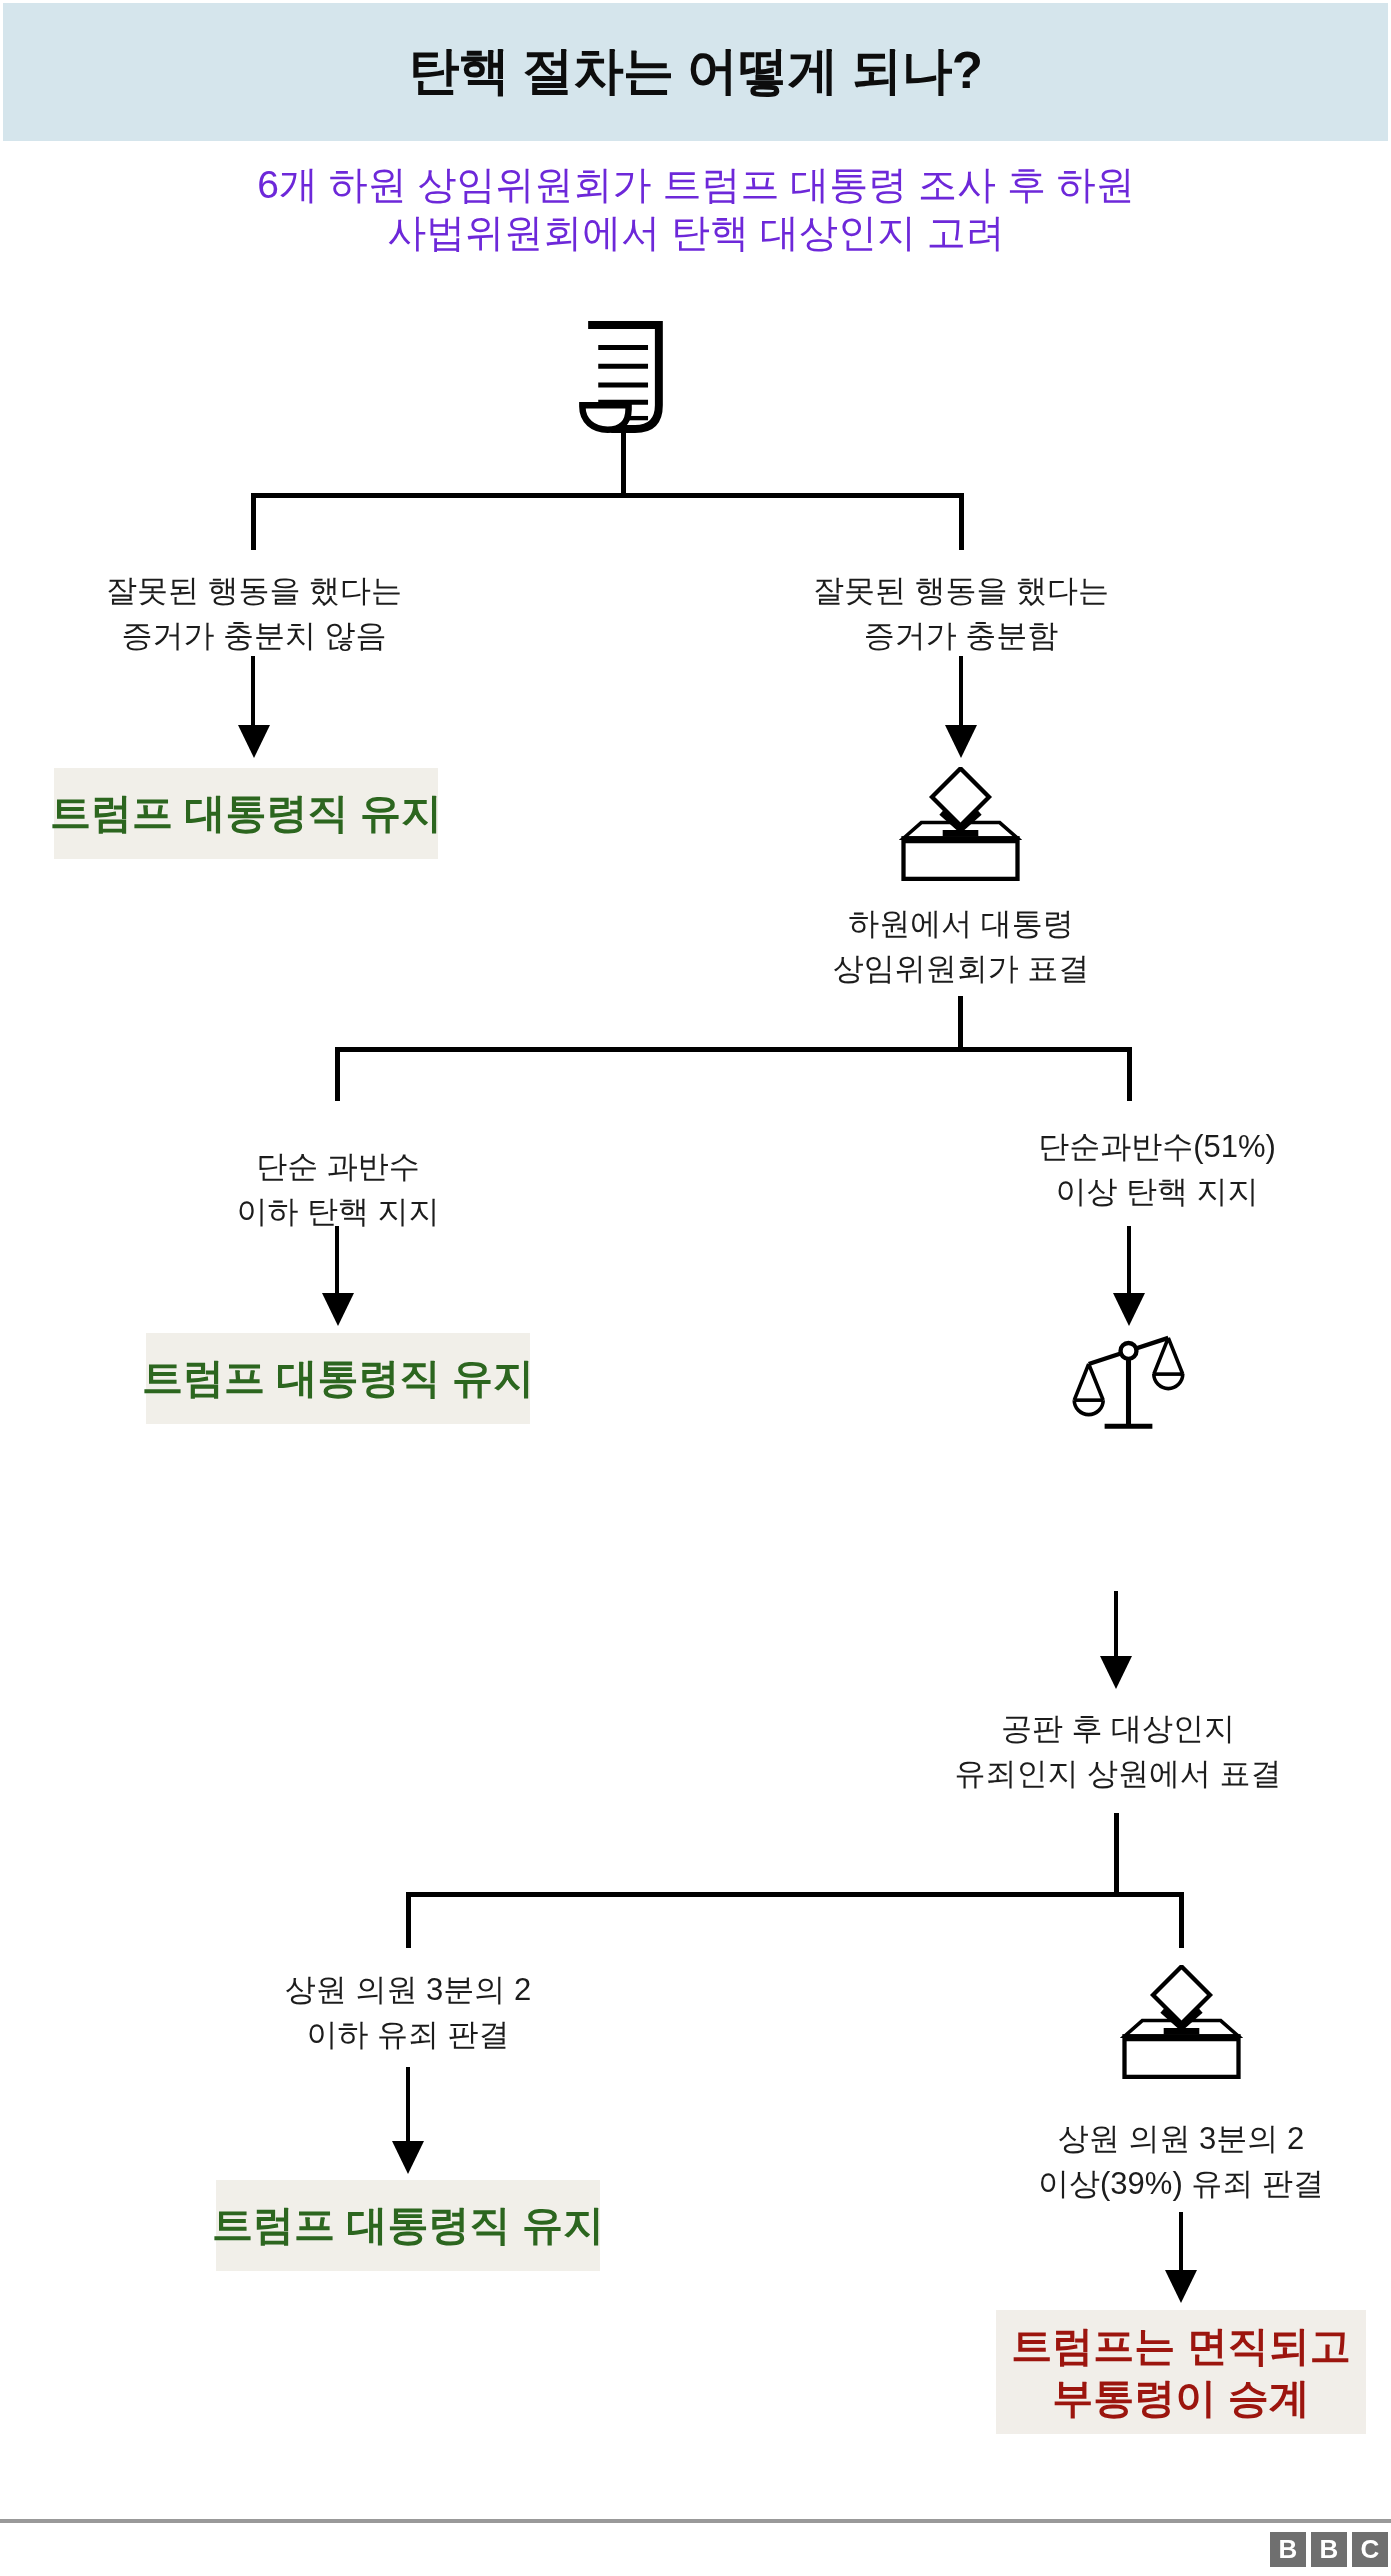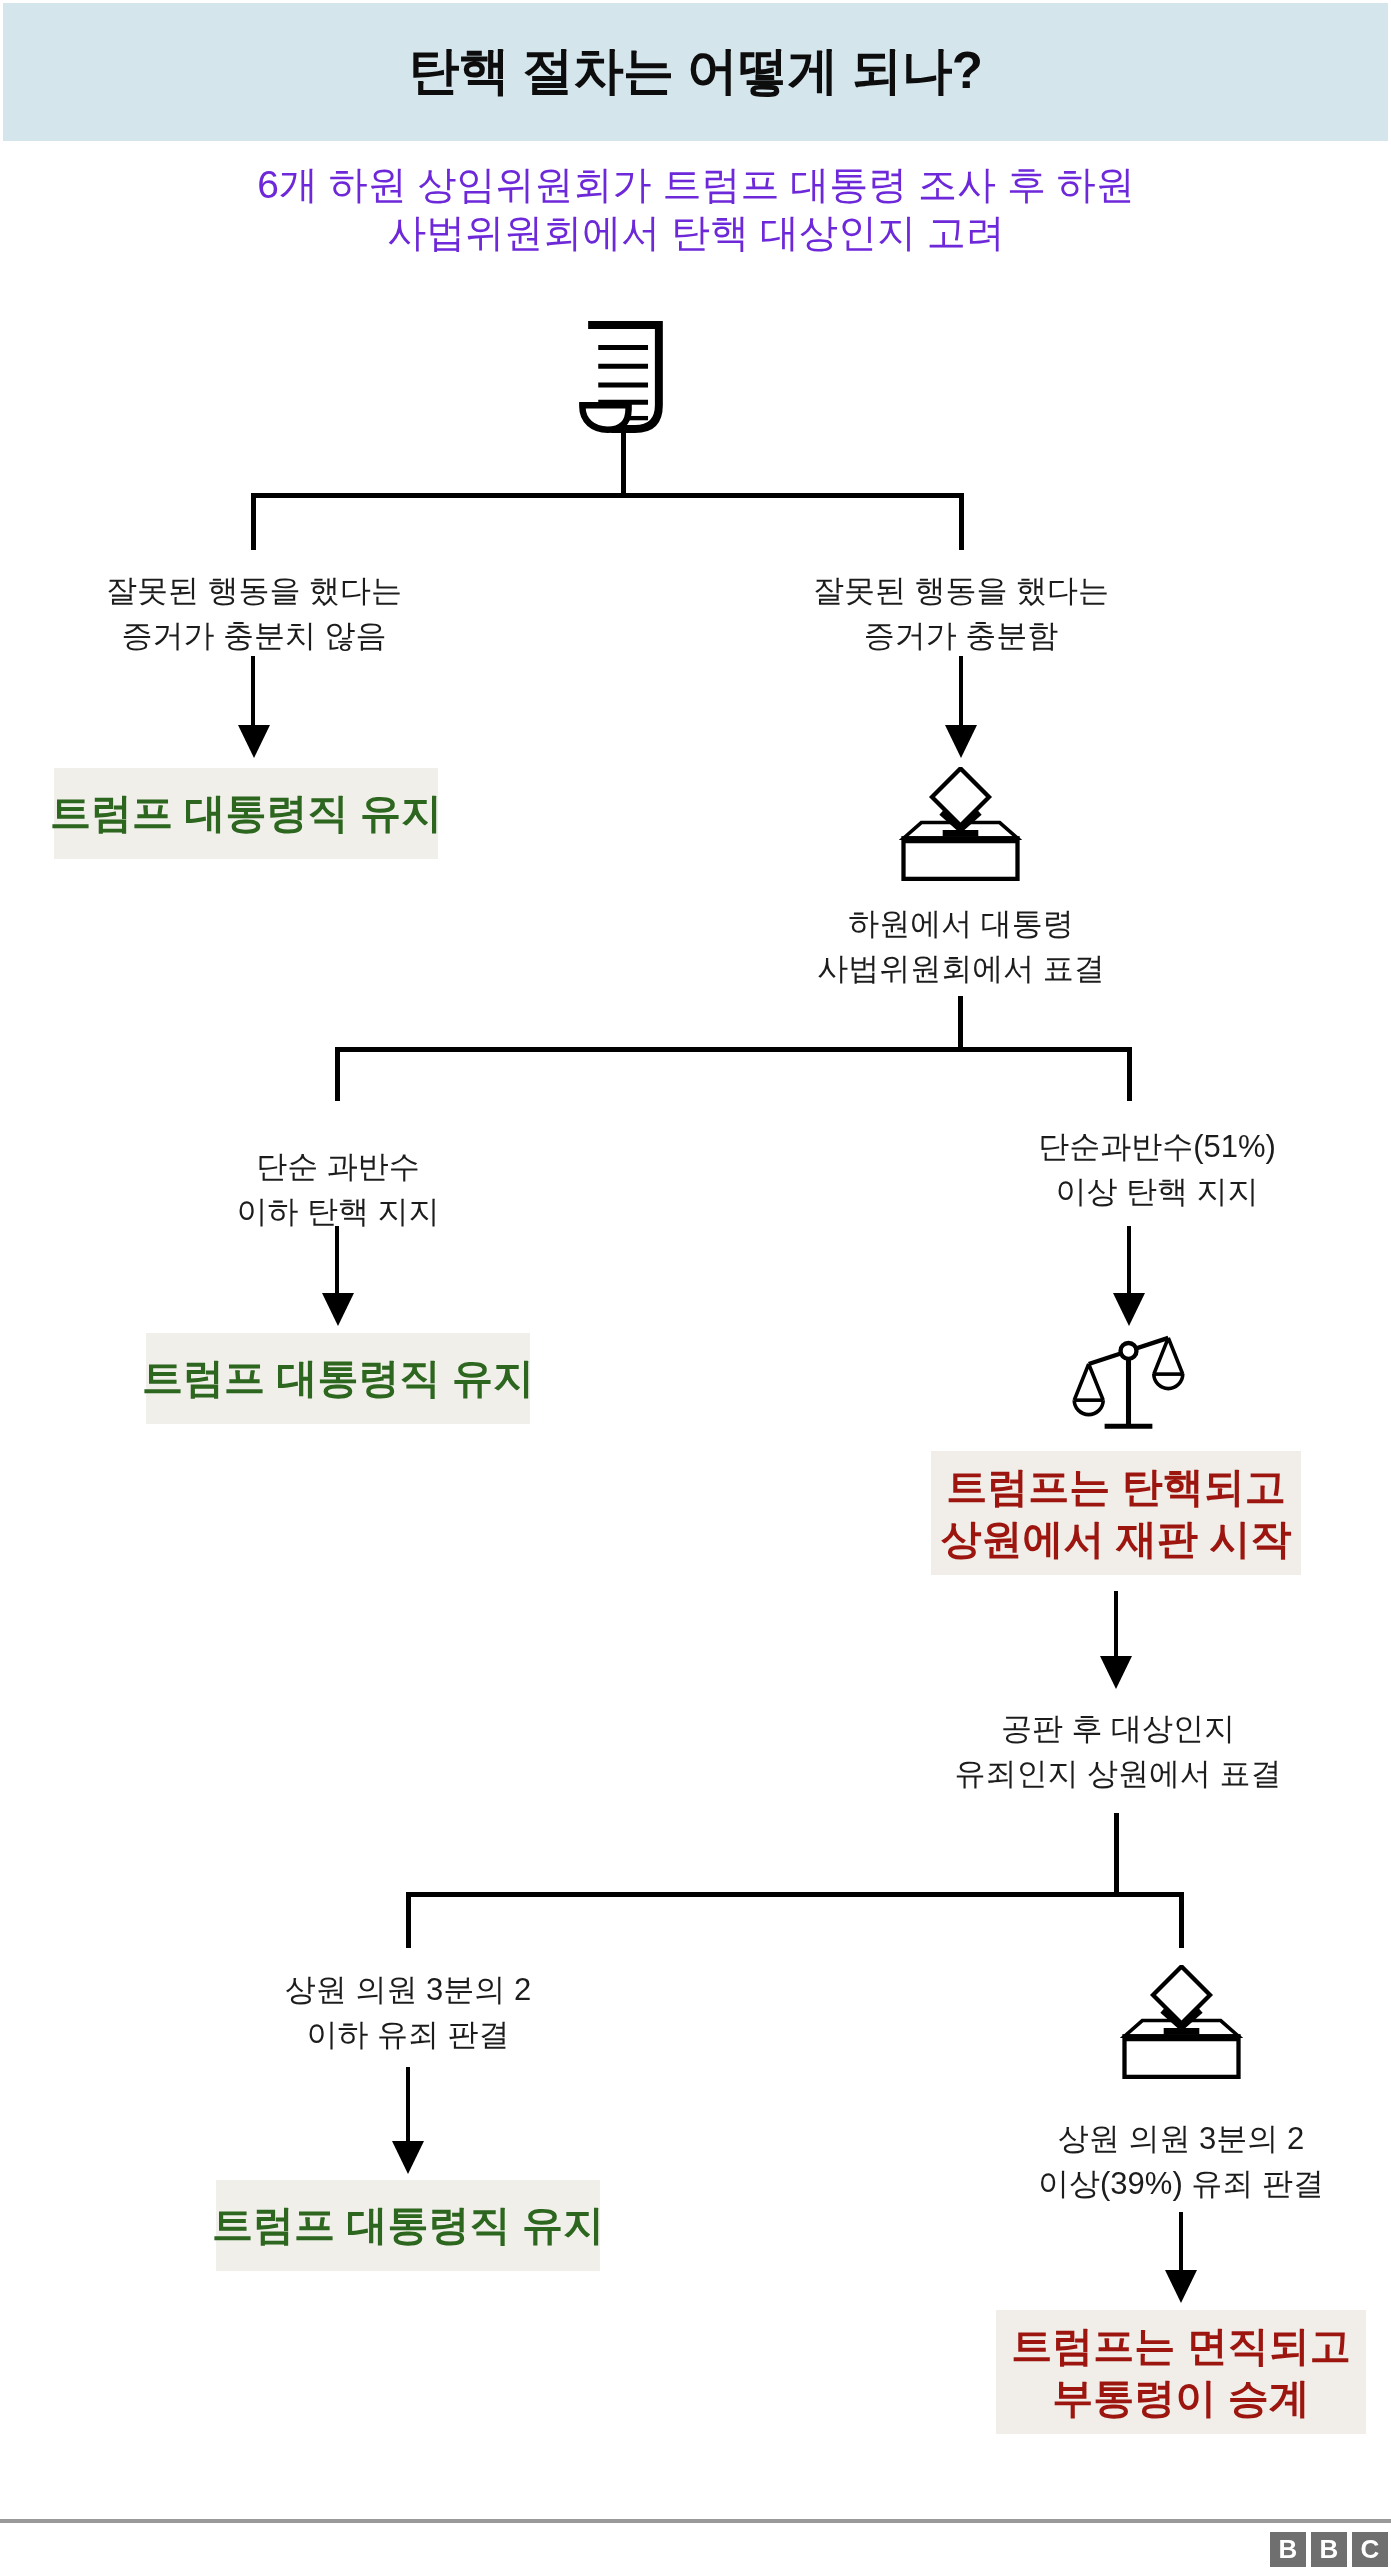--- a/index.html
+++ b/index.html
@@ -98,21 +98,21 @@
       <path d="M85 2 L125 42 L85 82 L45 42 Z" fill="#ffffff" stroke="#000000" stroke-width="6"></path>
       <path d="M58 64 L85 88 L112 64" fill="none" stroke="#000000" stroke-width="8"></path>
       <line x1="60" y1="93" x2="110" y2="93" stroke="#000000" stroke-width="9"></line>
       <rect x="5" y="100" width="160" height="57" fill="#ffffff" stroke="#000000" stroke-width="6"></rect>
       <line x1="5" y1="103" x2="165" y2="103" stroke="#000000" stroke-width="8"></line>
     </svg>
   </div>
 
   <div class="center-block node-text" style="left:961px;top:901px;">
     <div>하원에서 대통령</div>
-    <div>사법위원회에서 표결</div>
+    <div>상임위원회가 표결</div>
   </div>
 
   <div class="line" style="left:958px;top:996px;width:5px;height:54px;"></div>
   <div class="line" style="left:335px;top:1047px;width:797px;height:5px;"></div>
   <div class="line" style="left:335px;top:1047px;width:5px;height:54px;"></div>
   <div class="line" style="left:1127px;top:1047px;width:5px;height:54px;"></div>
 
   <div class="center-block node-text" style="left:338px;top:1124px;margin-top:20px;">
     <div>단순 과반수</div>
     <div>이하 탄핵 지지</div>
@@ -139,24 +139,20 @@
       <circle cx="85" cy="44" r="11" fill="#ffffff" stroke="#000000" stroke-width="6"></circle>
       <path d="M30 62 L10 112 M30 62 L50 112" fill="none" stroke="#000000" stroke-width="5"></path>
       <line x1="10" y1="112" x2="50" y2="112" stroke="#000000" stroke-width="5"></line>
       <path d="M10 112 A20 20 0 0 0 50 112" fill="none" stroke="#000000" stroke-width="5"></path>
       <path d="M140 26 L120 76 M140 26 L160 76" fill="none" stroke="#000000" stroke-width="5"></path>
       <line x1="120" y1="76" x2="160" y2="76" stroke="#000000" stroke-width="5"></line>
       <path d="M120 76 A20 20 0 0 0 160 76" fill="none" stroke="#000000" stroke-width="5"></path>
     </svg>
   </div>
 
-  <div class="result-box" style="left:1116px;top:1451px;">
-    <div>트럼프는 탄핵되고</div>
-    <div>상원에서 재판 시작</div>
-  </div>
 
   <div class="arrow-shaft" style="left:1114px;top:1591px;height:65px;"></div>
   <div class="arrow-head" style="left:1100px;top:1656px;"></div>
 
   <div class="center-block node-text" style="left:1118px;top:1706px;">
     <div>공판 후 대상인지</div>
     <div>유죄인지 상원에서 표결</div>
   </div>
 
   <div class="line" style="left:1114px;top:1813px;width:5px;height:84px;"></div>

